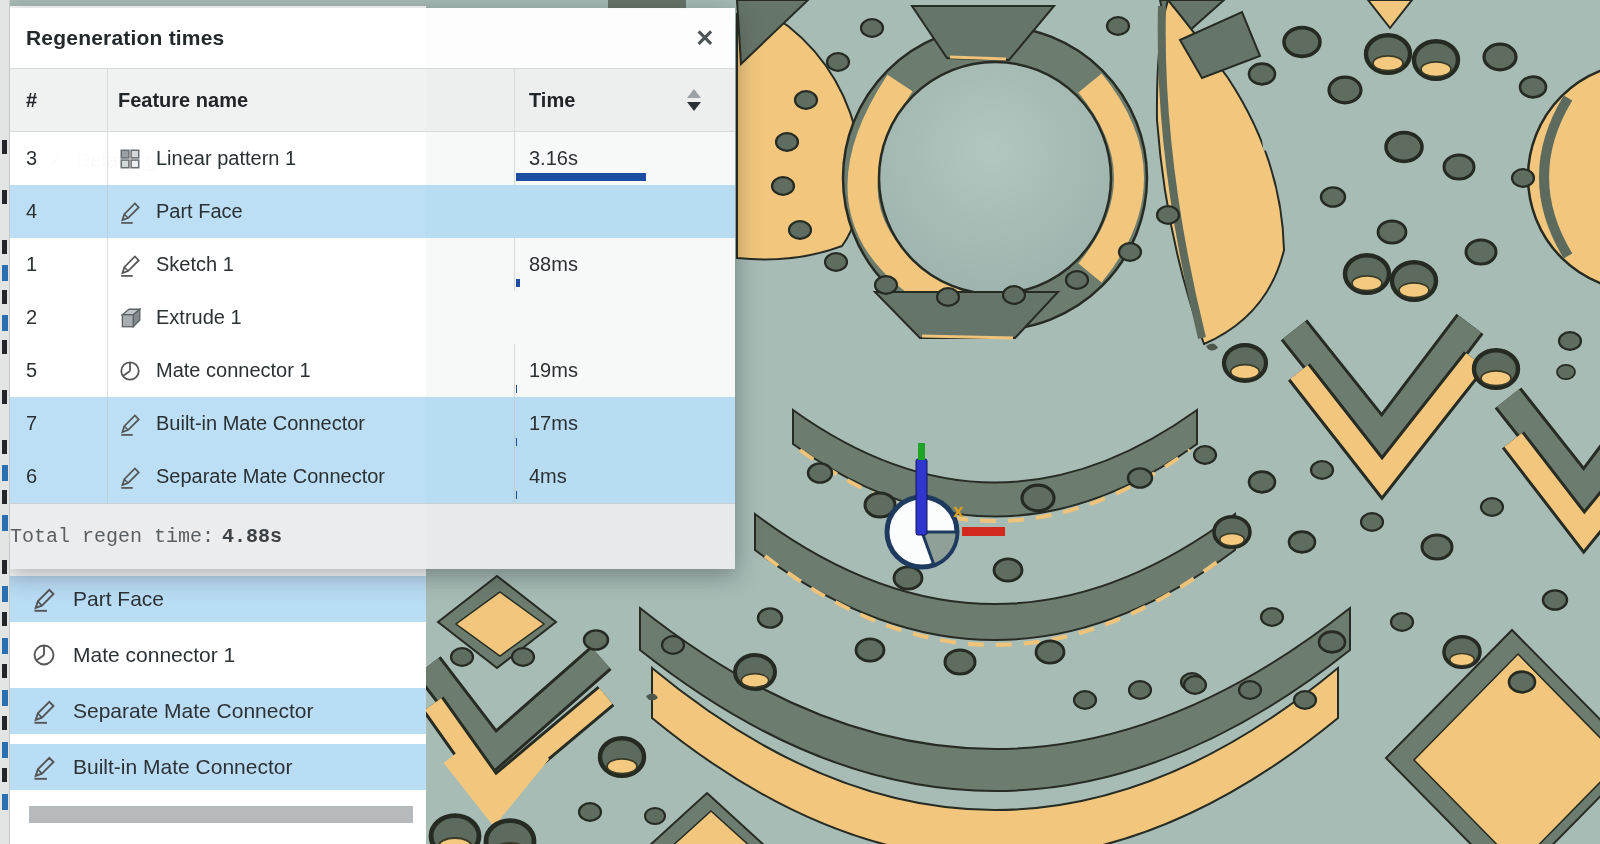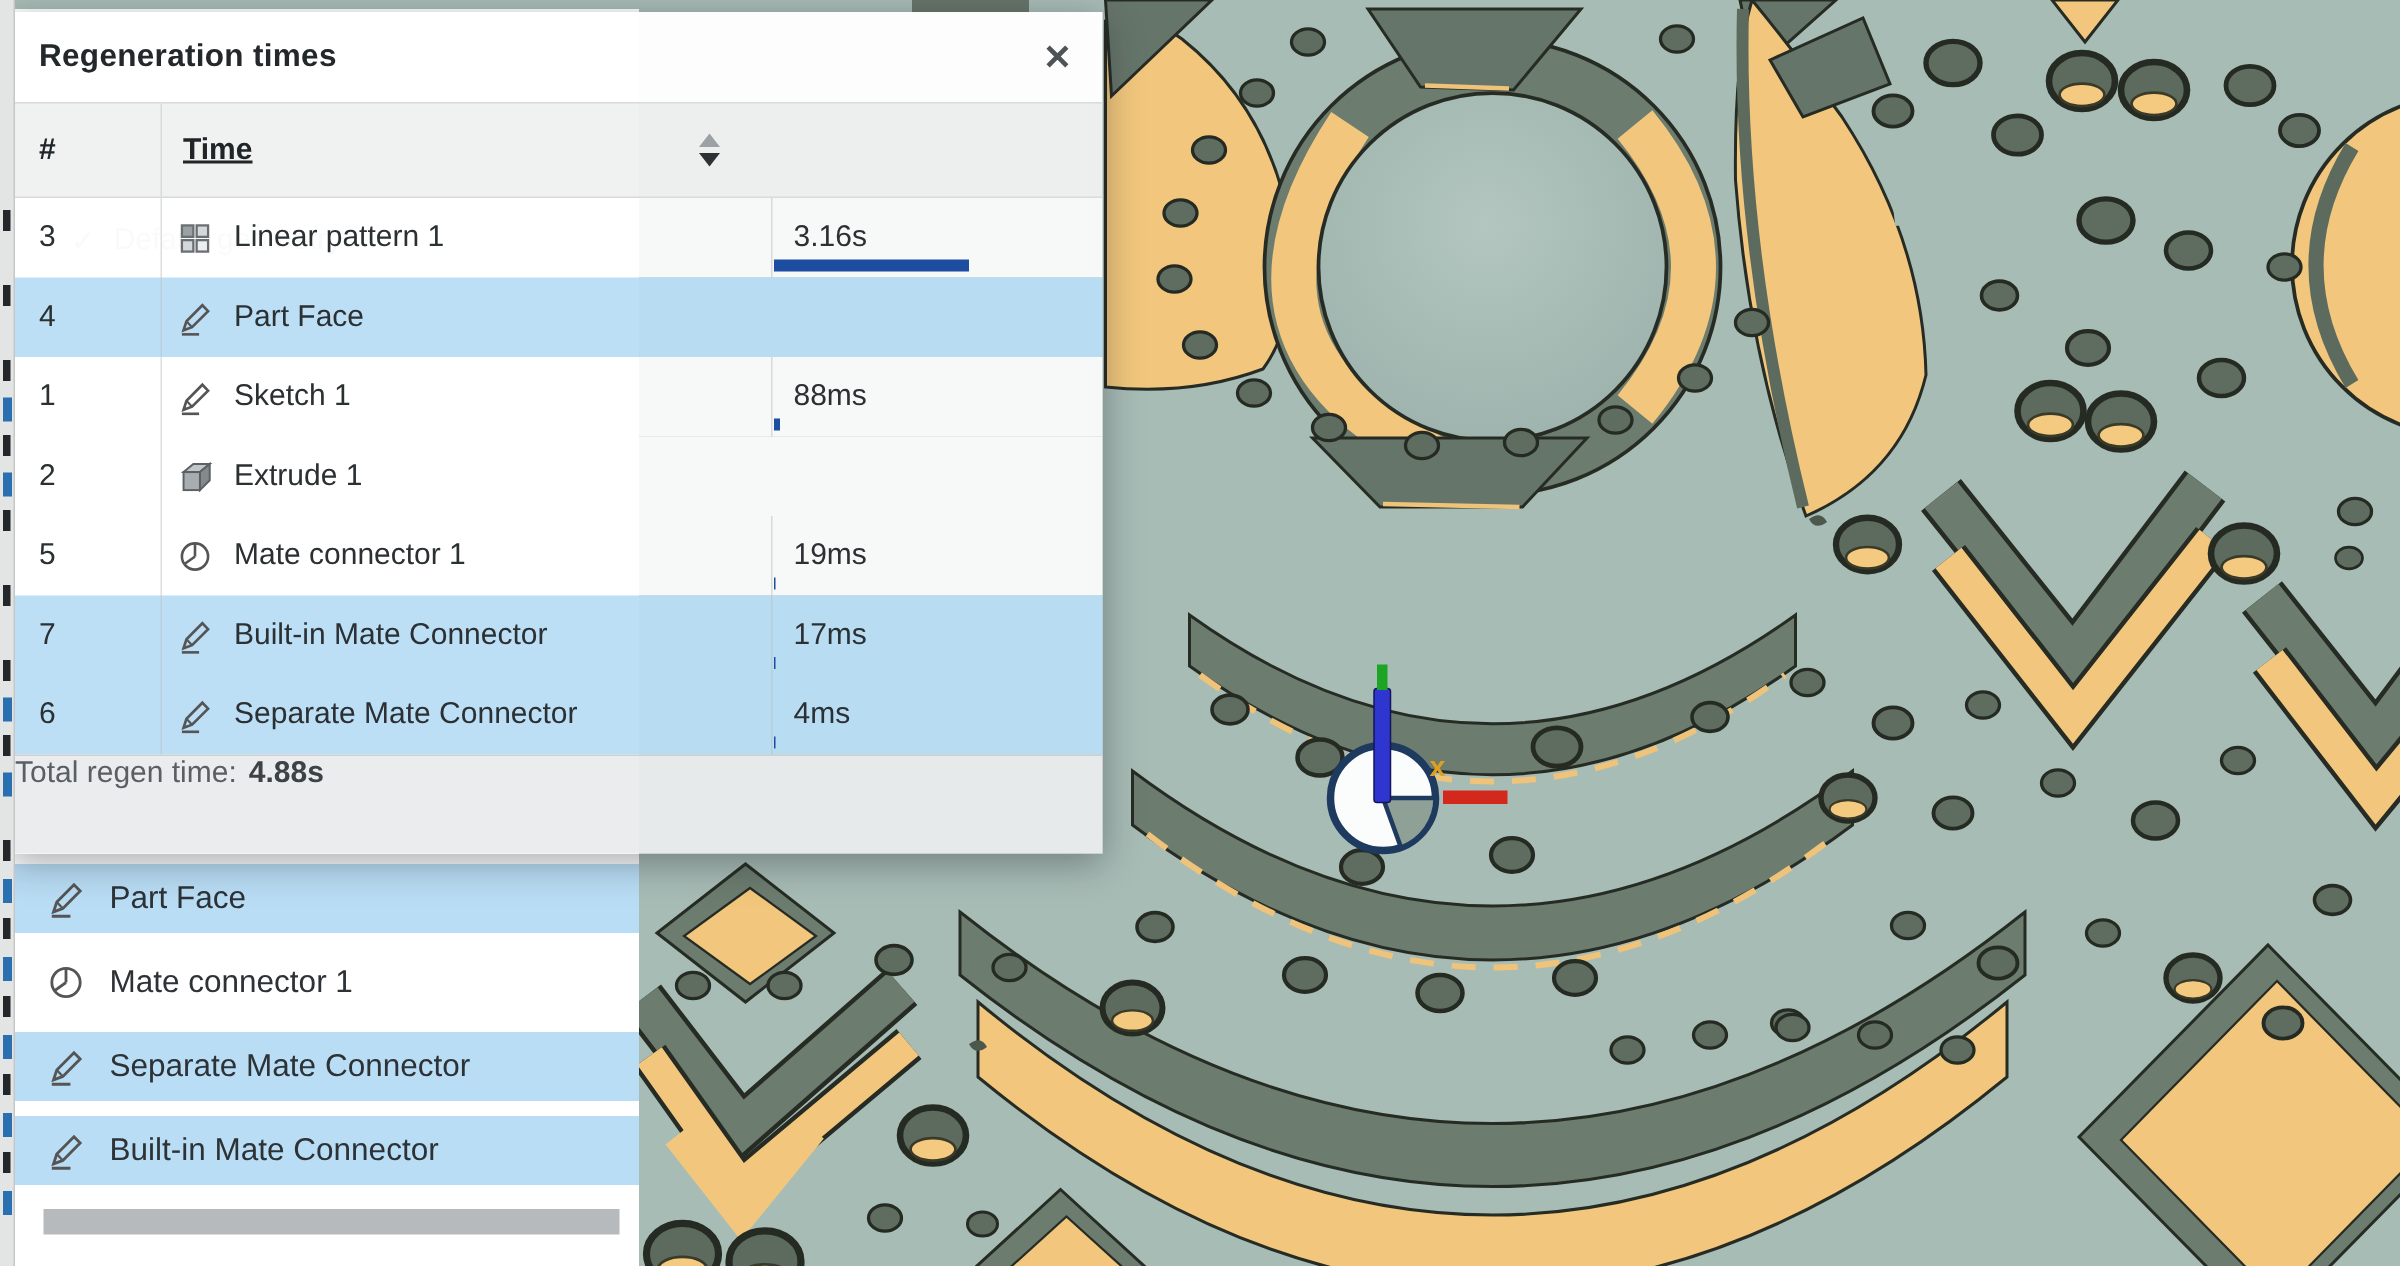--- a/index.html
+++ b/index.html
@@ -29,41 +29,41 @@
   .dlg-title{font-size:21px;font-weight:700;color:#23282b;letter-spacing:.2px;}
   .dlg-close{position:absolute;right:12px;top:12px;width:36px;height:36px;font-size:23px;
              color:#4e5356;display:flex;align-items:center;justify-content:center;
              cursor:pointer;font-weight:700;}
   .thead{display:grid;grid-template-columns:101px 407px 221px;height:64px;
          background:rgba(240,241,241,.97);border-top:1px solid #d9dadb;border-bottom:1px solid #d9dadb;
          font-weight:700;font-size:20px;color:#202528;box-sizing:border-box;}
   .thead>div{display:flex;align-items:center;height:100%;box-sizing:border-box;}
   .th-num{padding-left:20px;}
   .th-feat{padding-left:10px;border-left:1px solid #d9dadb;}
-  .th-time{padding-left:14px;border-left:1px solid #d9dadb;position:relative;text-decoration:underline;}
+  .th-time{padding-left:14px;border-left:1px solid #d9dadb;position:relative;}
   .sort{position:absolute;right:34px;top:50%;transform:translateY(-50%);
         display:flex;flex-direction:column;gap:4px;cursor:pointer;}
   .tri-up{width:0;height:0;border-left:7px solid transparent;border-right:7px solid transparent;
           border-bottom:9px solid #9ba1a4;}
   .tri-down{width:0;height:0;border-left:7px solid transparent;border-right:7px solid transparent;
             border-top:9px solid #2c3134;}
   .trow{display:grid;grid-template-columns:101px 407px 221px;height:53px;
         background:rgba(255,255,255,.90);font-size:20px;color:#2b3033;cursor:pointer;}
   .trow.sel{background:rgba(184,221,245,.95);}
   .c-num{display:flex;align-items:center;padding-left:20px;}
   .c-feat{display:flex;align-items:center;gap:14px;padding-left:10px;
           border-left:1px solid rgba(190,193,194,.55);box-sizing:border-box;}
   .ficon{width:24px;height:24px;flex:0 0 24px;}
   .fname{white-space:nowrap;}
   .c-time{position:relative;display:flex;align-items:center;padding-left:14px;
           border-left:1px solid rgba(190,193,194,.55);box-sizing:border-box;}
   .bar{position:absolute;left:1px;bottom:4px;height:8px;background:#1c4da1;}
   .dlg-footer{height:66px;background:rgba(233,235,236,.97);border-top:1px solid #cdd0d2;
-              display:flex;padding-left:4px;font-size:20px;
-              color:#595f63;gap:8px;box-sizing:border-box;}
+              display:flex;align-items:center;padding-left:4px;font-size:20px;
+              color:#595f63;gap:8px;box-sizing:border-box;font-family:Liberation Mono, monospace;}
   .dlg-footer b{color:#3c4246;font-weight:700;}
 </style>
 </head>
 <body>
 
 <div id="stage">
 
   <svg id="model" width="1600" height="844" viewBox="0 0 1600 844">
     <defs>
       <radialGradient id="bossg" cx="48%" cy="38%" r="68%">
@@ -272,20 +272,21 @@
     <div id="hthumb"></div>
   </div>
 
   <div id="dialog">
     <div class="dlg-header">
       <span class="dlg-title">Regeneration times</span>
       <span class="dlg-close">✕</span>
     </div>
     <div class="thead">
       <div class="th-num">#</div>
+      <div class="th-feat">Feature name</div>
       <div class="th-time">
         <span>Time</span>
         <span class="sort">
           <span class="tri-up"></span>
           <span class="tri-down"></span>
         </span>
       </div>
     </div>
     <div id="rows">
   <div class="trow">

